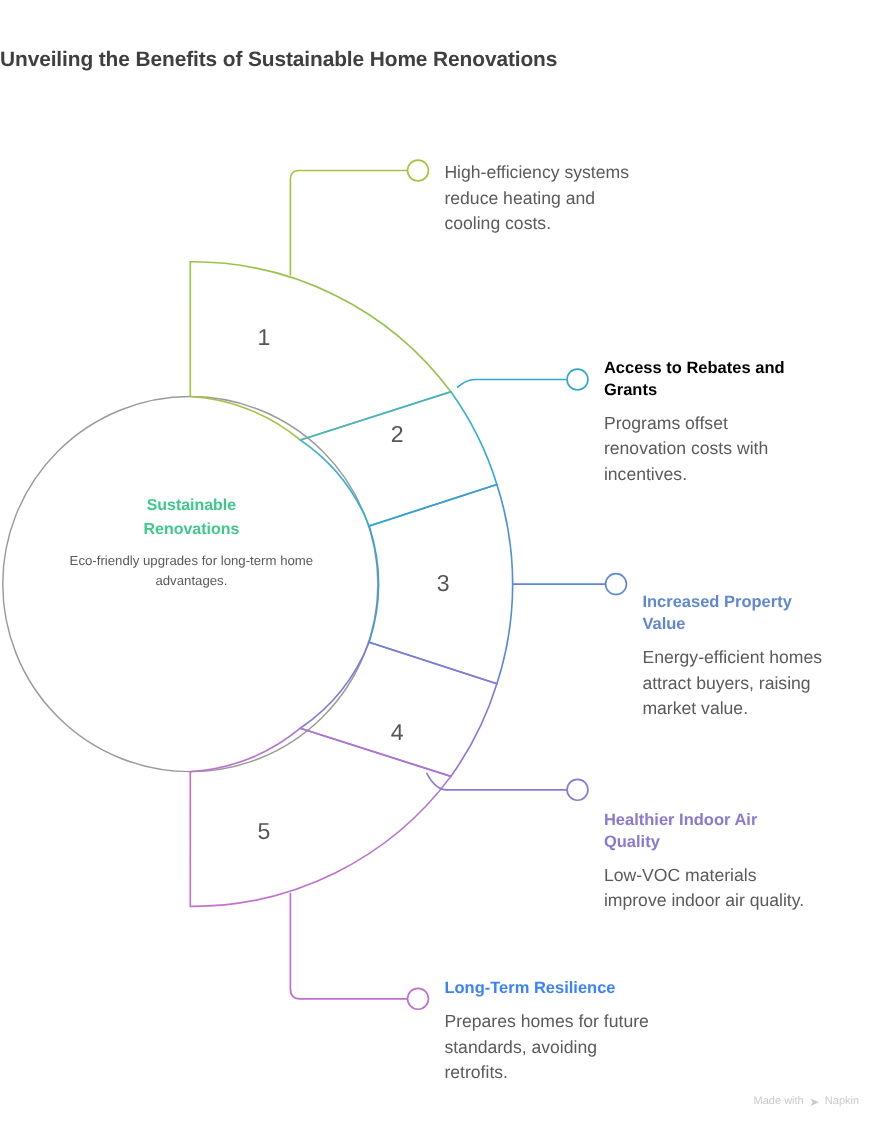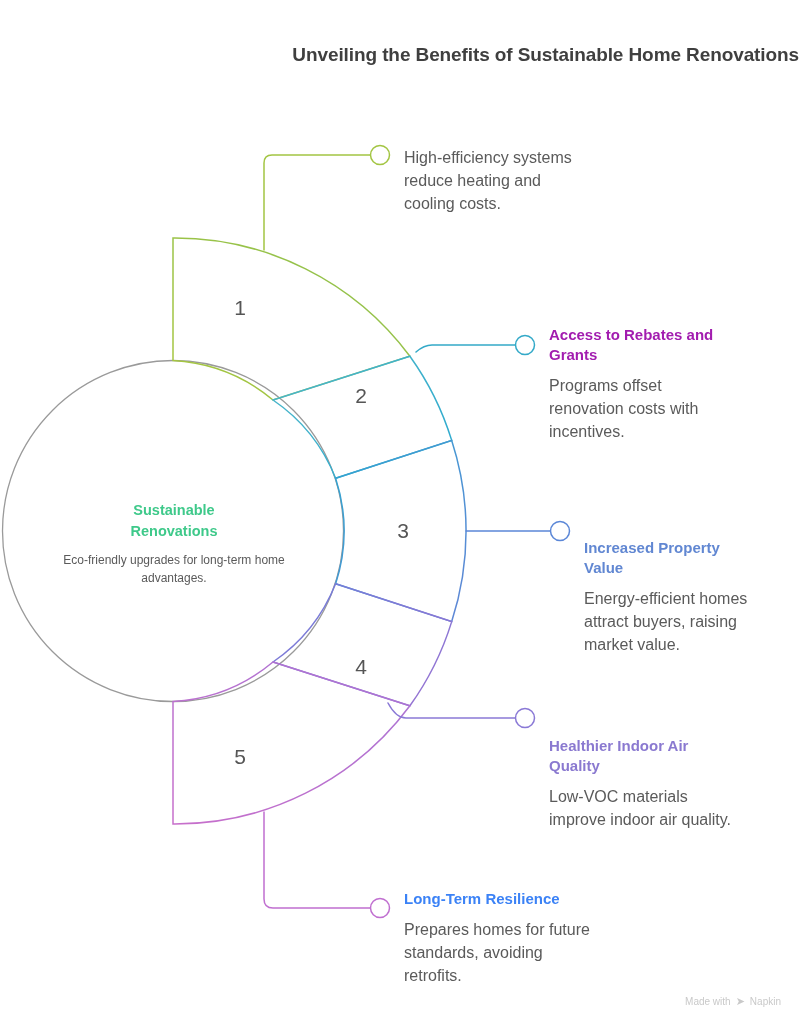--- a/index.html
+++ b/index.html
@@ -14,38 +14,38 @@
     position: relative;
     overflow: hidden;
     color: #4a4a4a;
   }
 
   #page-title {
     position: absolute;
     top: 44px;
     left: 0;
     width: 799px;
-    text-align: right;
+    text-align: left;
     font-size: 19px;
     font-weight: bold;
     color: #3f3f3f;
     letter-spacing: -0.1px;
   }
 
   .diagram {
     position: absolute;
     top: 0;
     left: 0;
   }
 
   
   .hub {
     position: absolute;
     left: 56px;
-    top: 500px;
+    top: 450px;
     width: 236px;
     text-align: center;
   }
   .hub-title {
     font-size: 14.5px;
     font-weight: bold;
     color: #3ec98a;
     line-height: 1.45;
   }
   .hub-desc {
@@ -180,21 +180,21 @@
 <div class="sector-num" style="left:341px; top:384px;">2</div>
 <div class="sector-num" style="left:383px; top:519px;">3</div>
 <div class="sector-num" style="left:341px; top:655px;">4</div>
 <div class="sector-num" style="left:220px; top:745px;">5</div>
 
 <div class="callout" style="left:404px; top:137px; width:190px;">
   <div class="callout-desc">High-efficiency systems reduce heating and cooling costs.</div>
 </div>
 
 <div class="callout" style="left:549px; top:325px; width:172px;">
-  <div class="callout-title" style="color:#a21caf;">Access to Rebates and Grants</div>
+  <div class="callout-title" style="color:#000000;">Access to Rebates and Grants</div>
   <div class="callout-desc" style="width:186px;">Programs offset renovation costs with incentives.</div>
 </div>
 
 <div class="callout" style="left:584px; top:513px; width:160px;margin-top:25px;">
   <div class="callout-title" style="color:#6187d2;">Increased Property Value</div>
   <div class="callout-desc" style="width:182px;">Energy-efficient homes attract buyers, raising market value.</div>
 </div>
 
 <div class="callout" style="left:549px; top:736px; width:160px;">
   <div class="callout-title" style="color:#8a79d0;">Healthier Indoor Air Quality</div>

